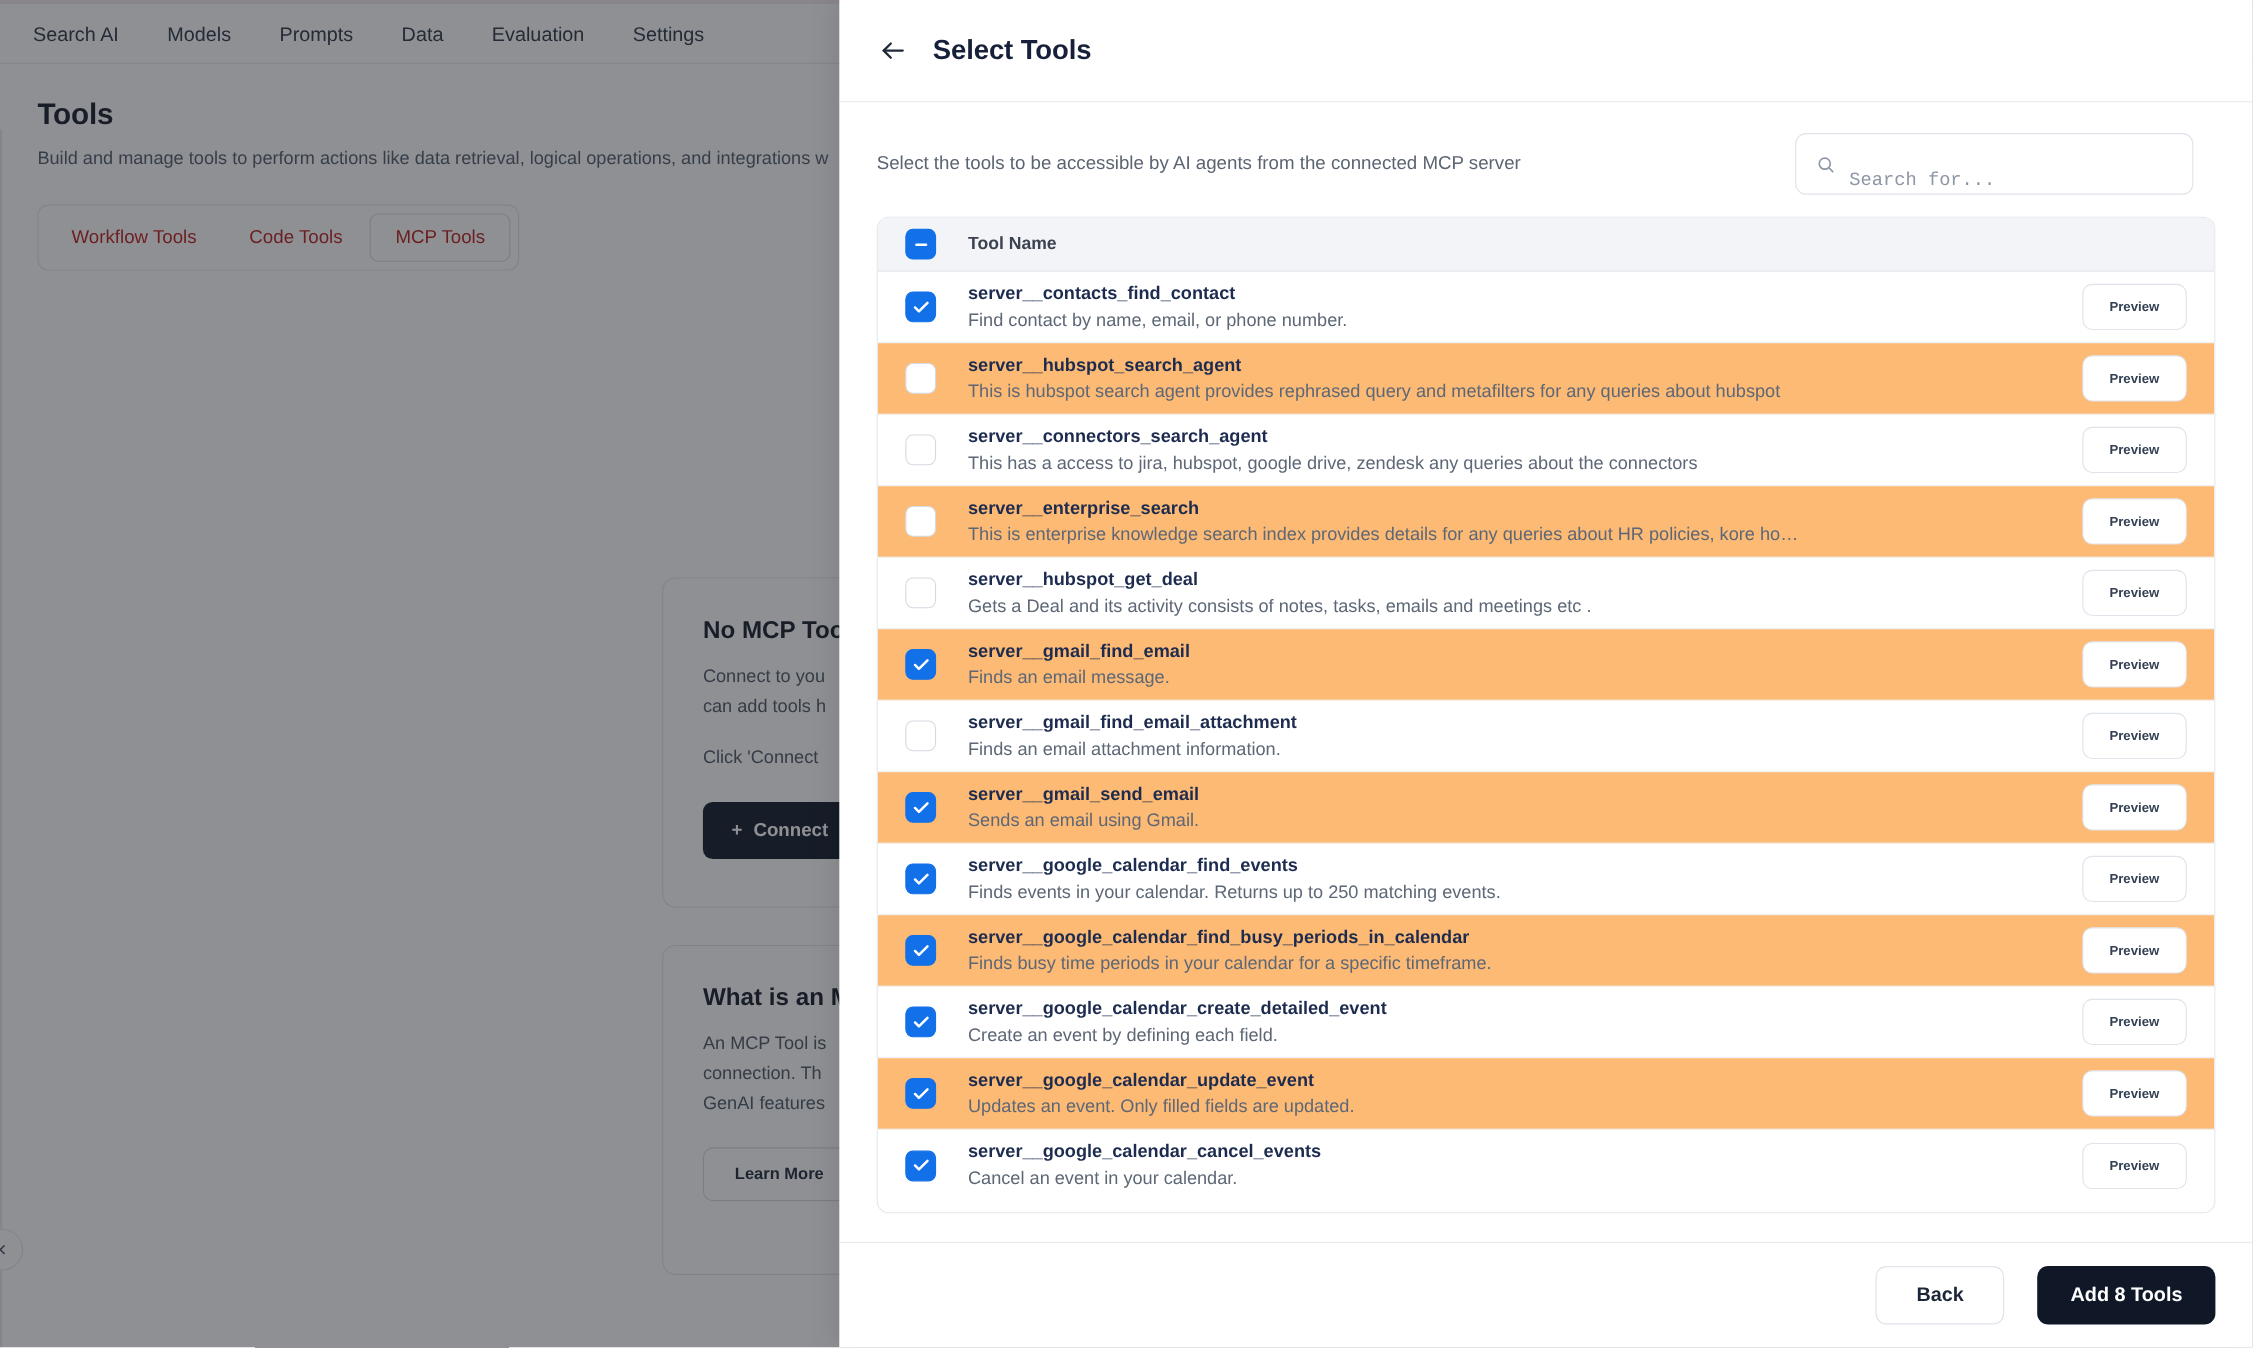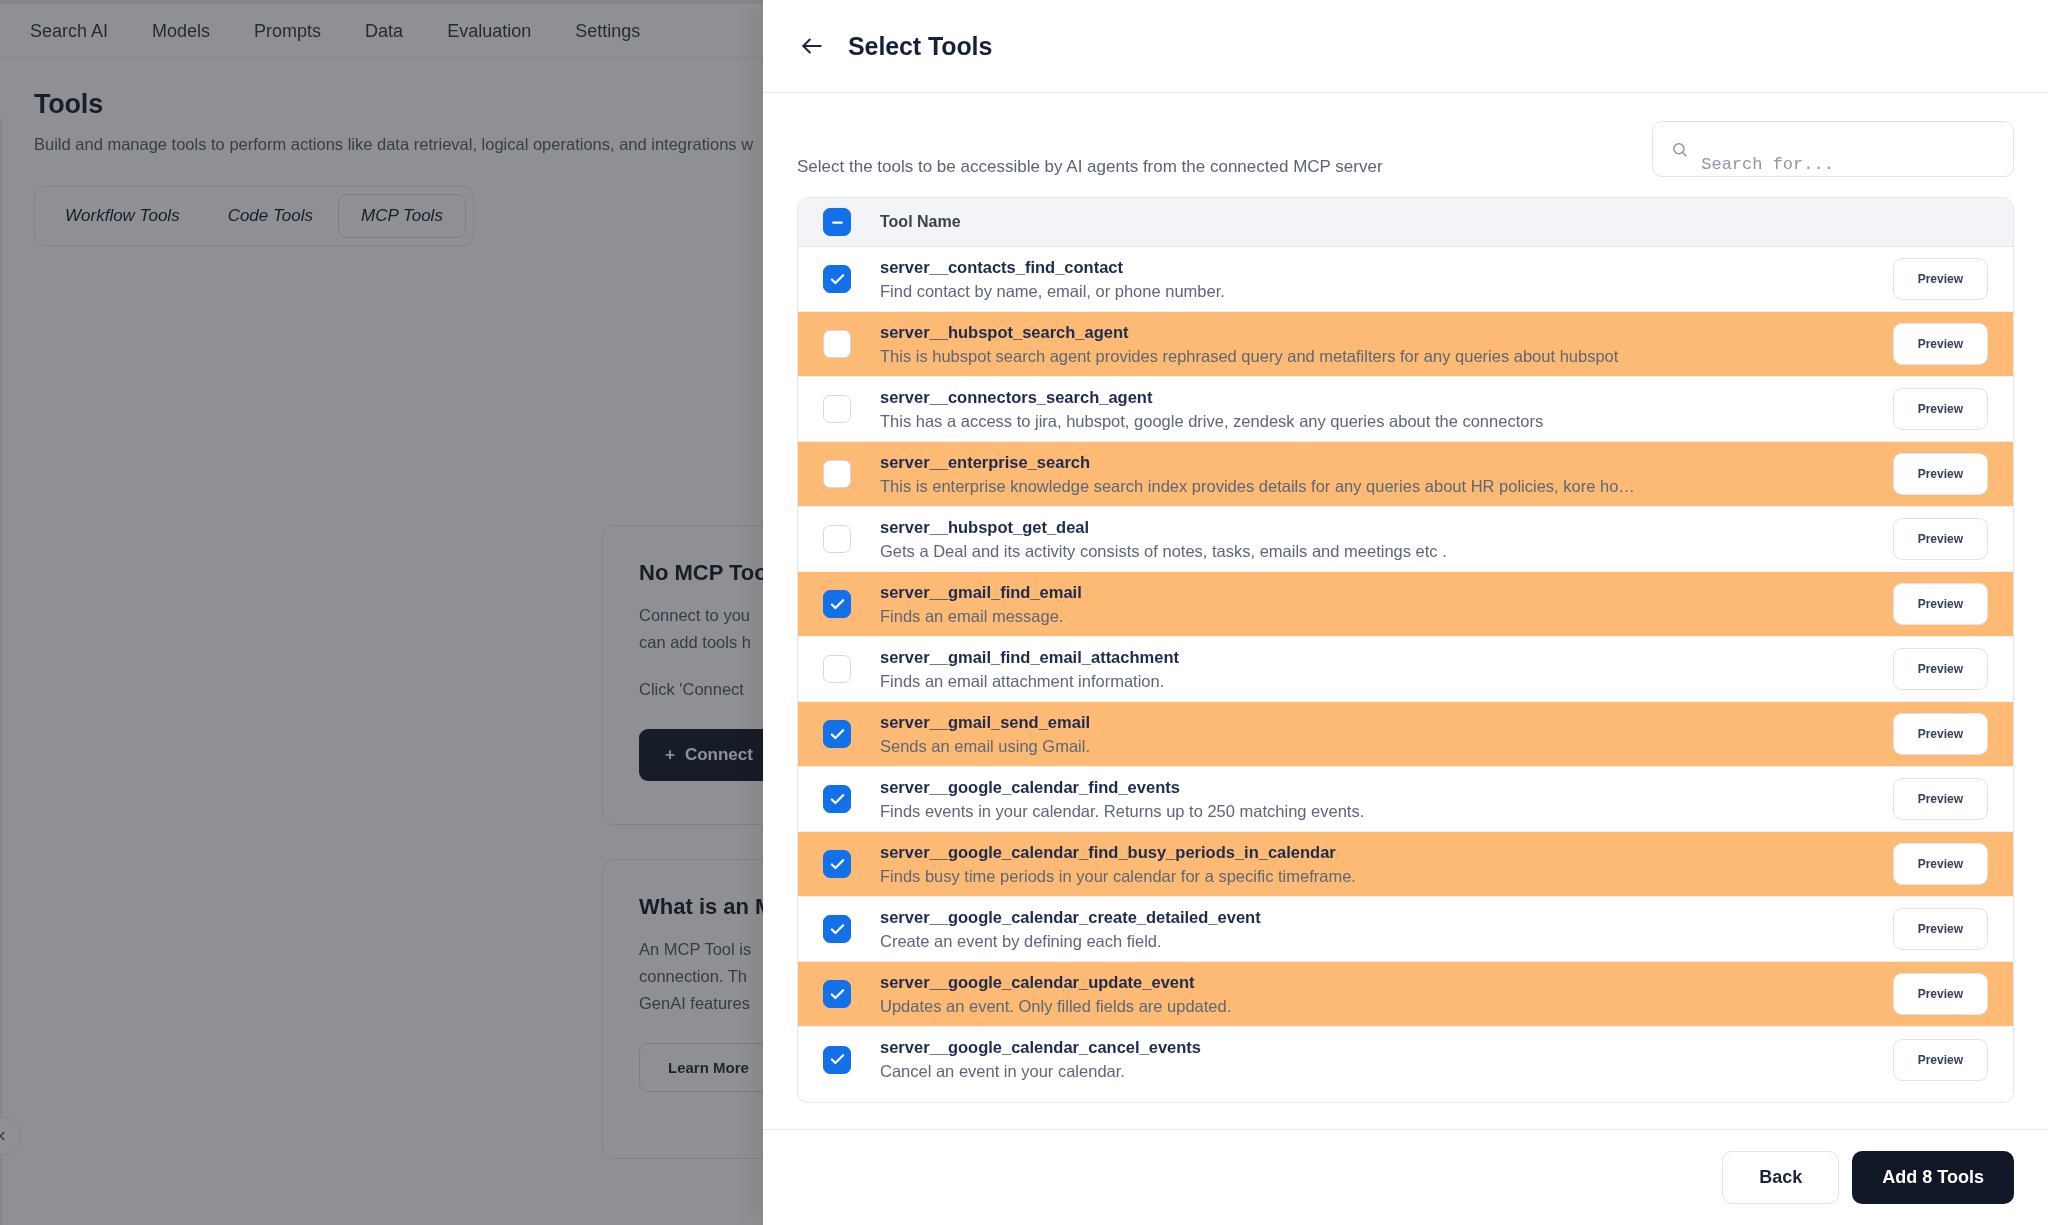--- a/index.html
+++ b/index.html
@@ -37,22 +37,22 @@
   .page-inner { padding: 30px 34px; }
   .page-title { font-size: 27px; font-weight: 700; color: #121826; letter-spacing: -0.2px; }
   .page-sub { font-size: 16.5px; color: #515b6b; margin-top: 15px; white-space: nowrap; }
 
   .tabs-wrap {
     margin-top: 32px; display: inline-flex; background: #ffffff;
     border: 1px solid #e3e6eb; border-radius: 10px; padding: 7px;
     gap: 2px;
   }
   .tab {
-    font-size: 17px; color: #0f172a; padding: 11px 22px; border-radius: 8px;
-    white-space: nowrap; cursor: pointer; background: transparent; border: 1px solid transparent; font-style: italic;
+    font-size: 17px; color: #b91c1c; padding: 11px 22px; border-radius: 8px;
+    white-space: nowrap; cursor: pointer; background: transparent; border: 1px solid transparent;
   }
   .tab.active { background: #ffffff; border: 1px solid #d7dbe2; font-weight: 500; }
 
   .card {
     position: absolute;
     border: 1px solid #e3e6eb; border-radius: 12px; background: #fff;
     padding: 34px 36px;
   }
   .card-a { left: 602px; top: 466px; width: 560px; height: 300px; }
   .card-b { left: 602px; top: 800px; width: 560px; height: 300px; }
@@ -101,22 +101,22 @@
     padding-left: 34px;
     border-bottom: 1px solid #e8eaee;
   }
   .back-arrow {
     width: 30px; height: 30px; display: flex; align-items: center; justify-content: center;
     cursor: pointer; color: #20293a;
   }
   .modal-title { font-size: 25px; font-weight: 700; color: #17203a; letter-spacing: -0.1px; }
 
   .modal-subrow {
-    flex: 0 0 auto; padding: 28px 34px 20px 34px;
-    display: flex; align-items: flex-end; justify-content: space-between;
+    flex: 0 0 auto; padding: 28px 54px 20px 34px;
+    display: flex; align-items: center; justify-content: space-between;
   }
   .modal-sub { font-size: 17px; color: #5b6472; }
   .search-box {
     width: 362px; height: 56px; border: 1px solid #dfe3ea; border-radius: 10px;
     display: flex; align-items: center; gap: 13px; padding: 0 18px; background: #fff;
   }
   .search-box input {
     border: none; outline: none; font-size: 17px; color: #3b4250; background: transparent;
     width: 100%; font-family: Liberation Mono, monospace; margin-top: 30px;
   }
@@ -159,21 +159,21 @@
     border: 1.5px solid #d5dae2; background: #ffffff;
     display: flex; align-items: center; justify-content: center; cursor: pointer;
   }
   .cb.checked { background: #1270e8; border-color: #1270e8; }
   .cb.indeterminate { background: #1270e8; border-color: #1270e8; }
   .cb svg { display: block; }
 
   .modal-footer {
     flex: 0 0 auto; height: 96px; margin-top: 26px;
     border-top: 1px solid #e8eaee;
-    display: flex; align-items: center; justify-content: flex-end; gap: 13px;
+    display: flex; align-items: center; justify-content: flex-end; gap: 30px;
     padding-right: 34px;
   }
   .btn-back {
     background: #ffffff; border: 1px solid #dfe3ea; border-radius: 10px;
     color: #1d2639; font-size: 18px; font-weight: 600; padding: 15px 36px; cursor: pointer;
     font-family: "Liberation Sans", sans-serif;
   }
   .btn-add {
     background: #101828; border: none; border-radius: 10px;
     color: #ffffff; font-size: 18px; font-weight: 700; padding: 16px 30px; cursor: pointer;

